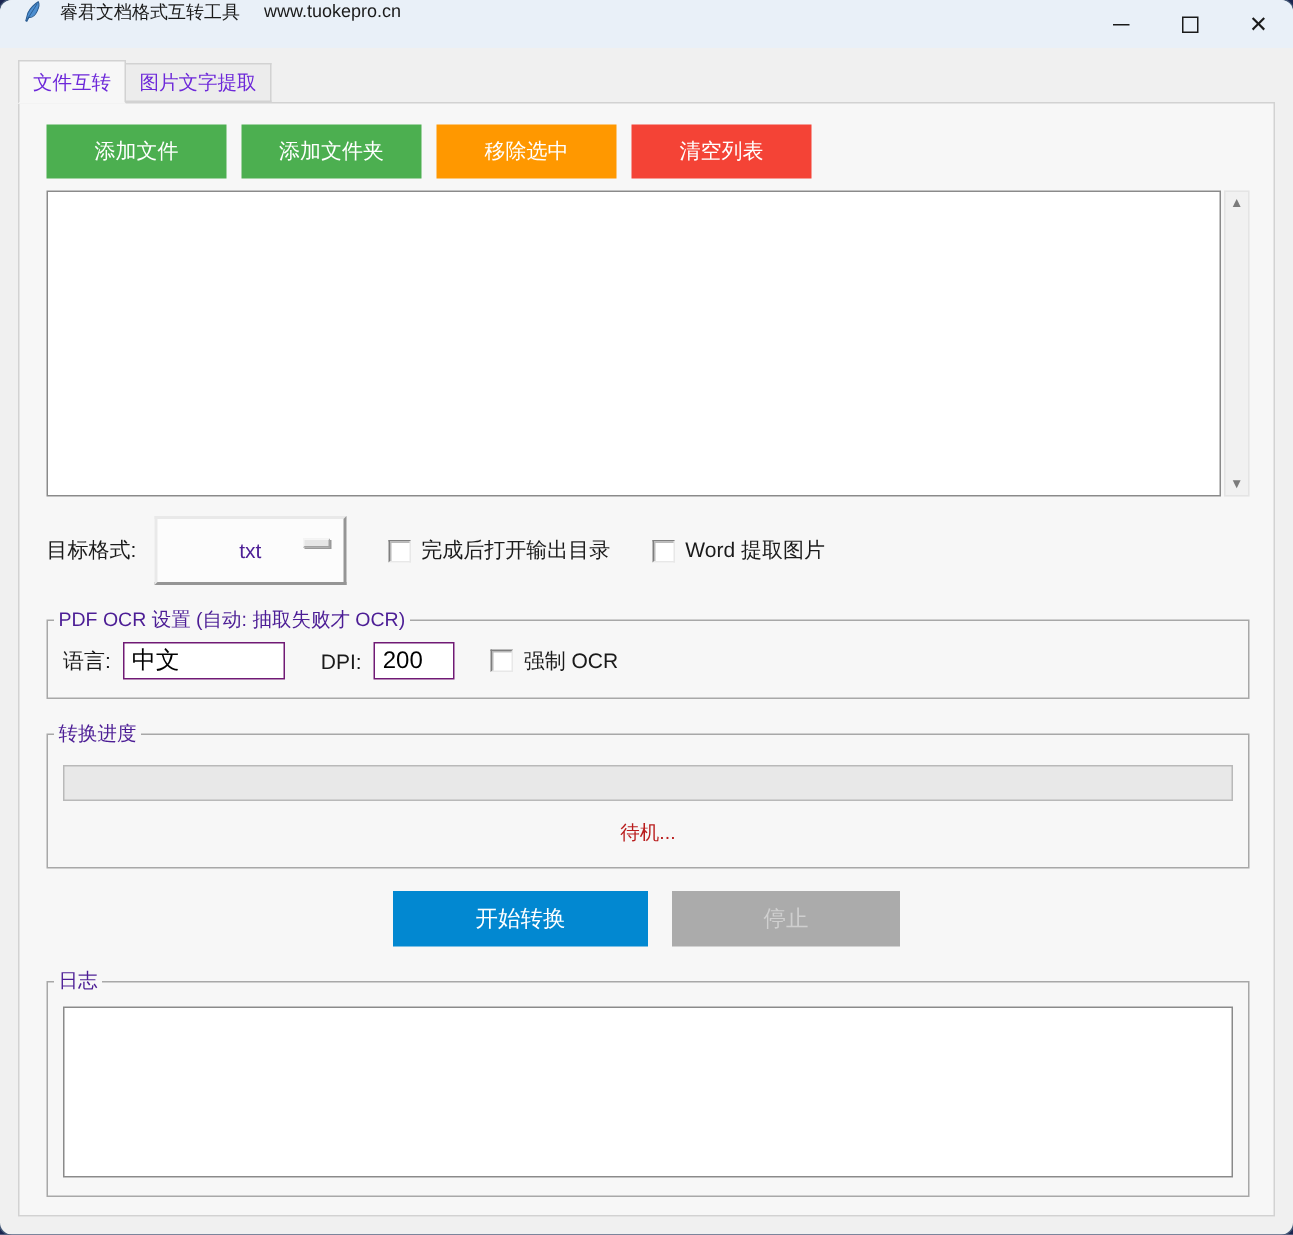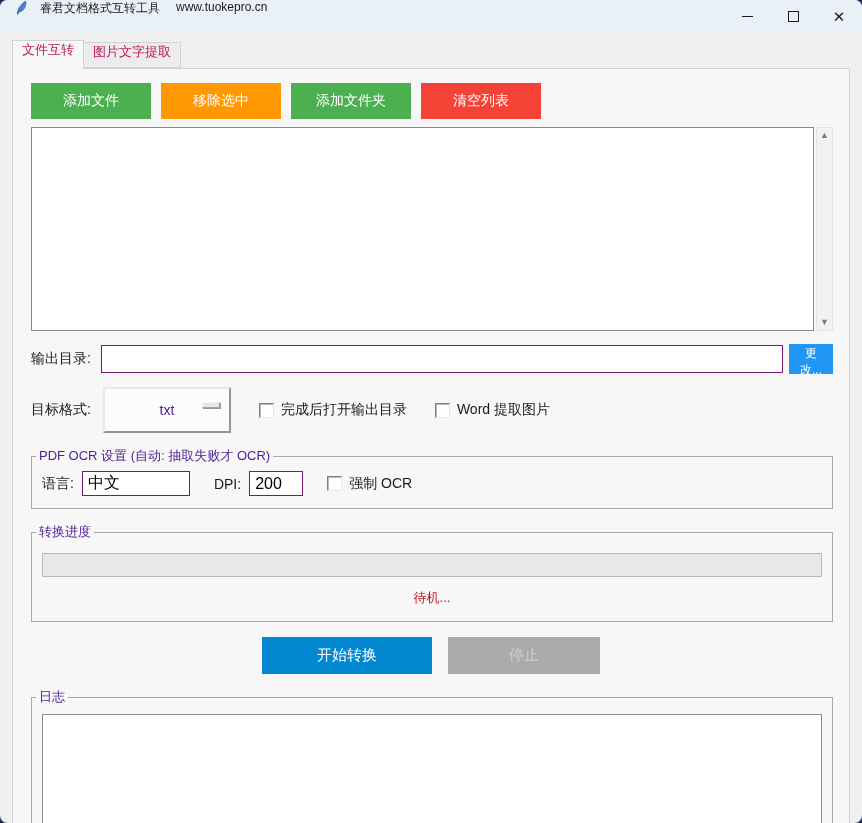--- a/index.html
+++ b/index.html
@@ -14,21 +14,21 @@
   .app-icon { width:16px; height:16px; display:inline-block; }
   .titlebar .title { font-size:12px; color:#1a1a1a; margin-left:10px; white-space:nowrap; }
   .titlebar .subtitle { font-size:12px; color:#1a1a1a; margin-left:16px; }
   .win-controls { margin-left:auto; display:flex; height:100%; }
   .win-btn { width:46px; height:100%; display:flex; align-items:center; justify-content:center; cursor:default; }
   .glyph-min { width:11px; height:0; border-top:1px solid #1a1a1a; display:block; }
   .glyph-max { width:9px; height:9px; border:1px solid #1a1a1a; display:block; }
   .glyph-close { font-size:15px; color:#1a1a1a; line-height:1; }
   
   .tabstrip { display:flex; align-items:flex-end; padding:8px 12px 0 12px; background:#F0F0F0; flex:0 0 auto; }
-  .tab { font-size:13px; color:#be185d; border:1px solid #D2D2D2; padding:0 9px; display:flex; align-items:flex-start; }
+  .tab { font-size:13px; color:#6d28d9; border:1px solid #D2D2D2; padding:0 9px; display:flex; align-items:center; }
   .tab.active { background:#F7F7F7; height:27px; border-bottom:1px solid #F7F7F7; margin-bottom:-1px; z-index:2; }
   .tab.inactive { background:#ECECEC; height:24px; border-left:none; }
   .pane {
     flex:1; margin:0 12px 12px 12px; background:#F7F7F7;
     border:1px solid #D2D2D2; position:relative; box-sizing:border-box;
   }
   
   .toolbar { display:flex; gap:10px; margin:14px 16px 0 18px; }
   .tool-btn { width:120px; height:36px; border:none; color:#fff; font-size:14px; font-family:inherit; cursor:pointer; }
   
@@ -101,38 +101,33 @@
     </div>
     <div class="tab inactive">
       <span>图片文字提取</span>
     </div>
   </div>
 
   <div class="pane">
 
     <div class="toolbar">
       <button class="tool-btn" style="background:#4CAF50">添加文件</button>
+      <button class="tool-btn" style="background:#4CAF50">添加文件夹</button>
       <button class="tool-btn" style="background:#FF9800">移除选中</button>
-      <button class="tool-btn" style="background:#4CAF50">添加文件夹</button>
       <button class="tool-btn" style="background:#F44336">清空列表</button>
     </div>
 
     <div class="list-wrap">
       <div class="listbox"></div>
       <div class="scrollbar">
         <span class="scroll-arrow">▲</span>
         <span class="scroll-arrow">▼</span>
       </div>
     </div>
 
-    <div class="row">
-      <span class="lbl">输出目录:</span>
-      <input class="entry dir-entry" value="" style="">
-      <button class="change-btn">更改...</button>
-    </div>
 
     <div class="row">
       <span class="lbl">目标格式:</span>
       <div class="optionmenu">
         <span>txt</span>
         <span class="om-indicator"></span>
       </div>
       <div class="check gap28">
         <span class="checkbox"></span>
         <span class="lbl">完成后打开输出目录</span>

